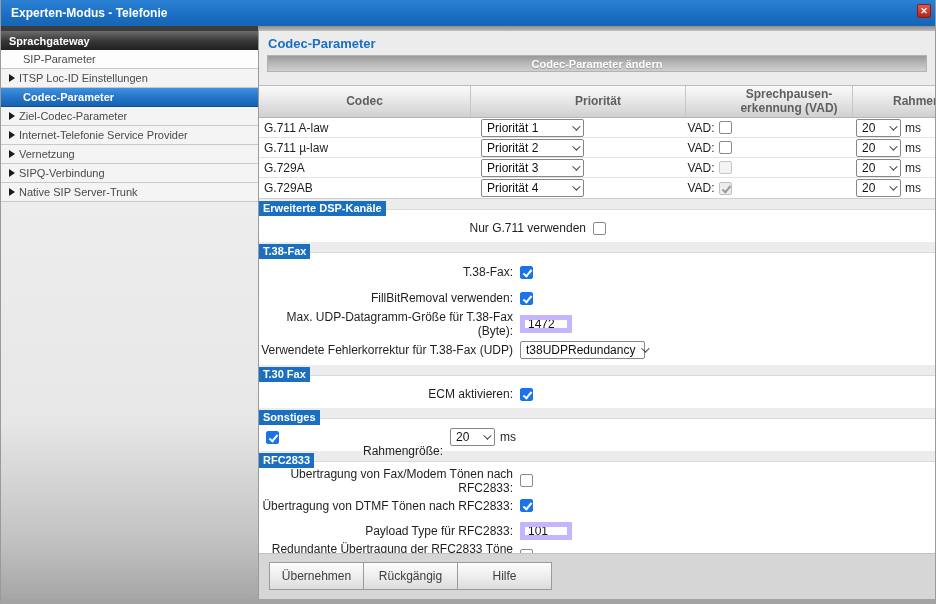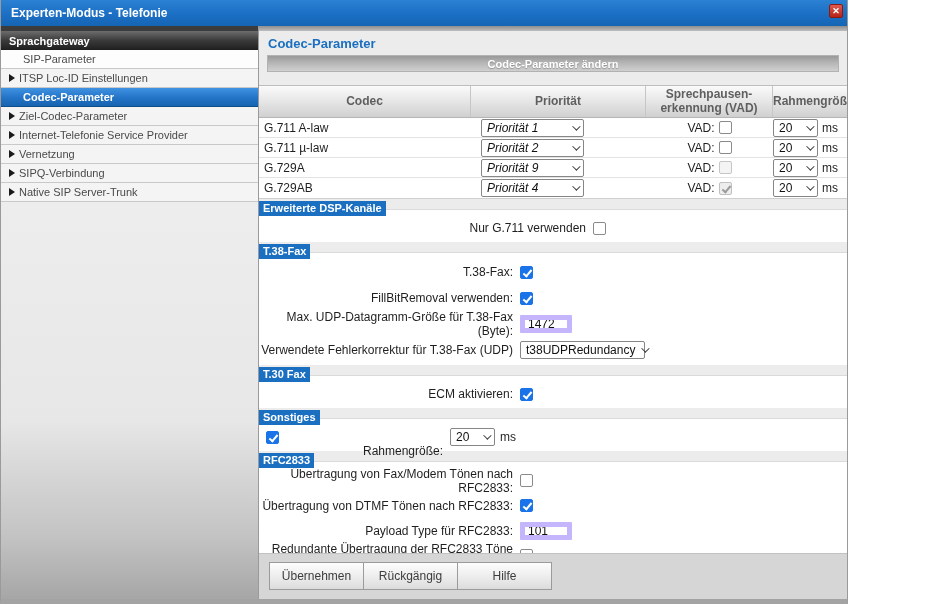--- a/index.html
+++ b/index.html
@@ -1,19 +1,19 @@
 <!DOCTYPE html>
 <html><head>
 <meta charset="utf-8">
 <style>
   * { margin:0; padding:0; box-sizing:border-box; }
   html,body { background:#fff; }
   body { font-family:"Liberation Sans", sans-serif; }
 
-  .window { width:848px; height:604px; border-left:1px solid #9a9a9a; border-right:1px solid #9a9a9a;
+  .window { width:936px; height:604px; border-left:1px solid #9a9a9a; border-right:1px solid #9a9a9a;
             border-bottom:5px solid #a3a3a3; background:#ececec; display:flex; flex-direction:column; overflow:hidden; }
 
   
   .titlebar { height:26px; flex:none; background:linear-gradient(180deg,#2b81d4 0%,#1b6fc4 55%,#1565b4 100%);
               display:flex; align-items:center; padding:0 5px 0 10px; position:relative; }
   .titlebar .title { color:#fff; font-size:12px; font-weight:bold; }
   .close-btn { position:absolute; right:4px; top:4px; width:14px; height:14px; background:linear-gradient(#e05a4e,#b52418);
                border:1px solid #8d1a10; border-radius:2px; color:#fff; font-size:9px; font-weight:bold;
                display:flex; align-items:center; justify-content:center; cursor:pointer; line-height:1; }
 
@@ -39,28 +39,28 @@
   .content { flex:1; overflow:hidden; background:#ececec; }
 
   .page-title { padding:5px 8px 4px 9px; font-size:13px; font-weight:bold; color:#1a6fc0; }
   .banner { margin:0 8px; height:17px; background:linear-gradient(180deg,#999 0%,#b5b5b5 45%,#d0d0d0 100%);
             border:1px solid #b2b2b2; display:flex; align-items:center; justify-content:center;
             color:#fff; font-size:11px; font-weight:bold; text-shadow:0 1px 1px rgba(0,0,0,.25); }
 
   
   .codec-table { margin-top:13px; background:#fff; border-top:1px solid #bdbdbd; border-bottom:1px solid #cfcfcf; }
   .thead, .trow { display:grid; grid-template-columns:212px 175px 127px 1fr; }
-  .thead { height:32px; background:linear-gradient(180deg,#fafafa 0%,#e8e8e8 45%,#d0d0d0 100%); border-bottom:1px solid #b5b5b5; }
+  .thead { height:32px; background:linear-gradient(180deg,#fafafa 0%,#e8e8e8 45%,#d0d0d0 100%); border-bottom:1px solid #b5b5b5;gap:40px; }
   .th { display:flex; flex-direction:column; align-items:center; justify-content:center;
         font-size:12px; font-weight:bold; color:#5f5f5f; border-right:1px solid #c6c6c6; line-height:1.15; text-align:center; }
   .th:last-child { border-right:none; }
   .trow { height:20px; align-items:center; border-bottom:1px solid #e3e3e3; background:#fff; font-size:12px; color:#1f1f1f; }
   .trow:last-child { border-bottom:none; }
   .c-codec { padding-left:5px; }
-  .c-prio  { padding-left:10px;font-style:italic; }
+  .c-prio  { padding-left:10px; }
   .c-vad   { display:flex; align-items:center; justify-content:center; gap:4px; }
   .c-frame { display:flex; align-items:center; justify-content:flex-end; gap:4px; padding-right:14px; }
 
   
   .select { height:18px; background:#fff; border:1px solid #868686; border-radius:2px; display:inline-flex;
             align-items:center; justify-content:space-between; padding:0 5px; font-size:12px; color:#111; cursor:pointer; }
   .select .chev { width:6px; height:6px; border-right:1.6px solid #3c3c3c; border-bottom:1.6px solid #3c3c3c;
                   transform:rotate(45deg) translateY(-2px); margin-left:6px; flex:none; }
   .sel-prio { width:103px; }
   .sel-frame { width:45px; }
@@ -209,21 +209,21 @@
                   <span>20</span>
                   <span class="chev"></span>
                 </div>
                 <span class="unit">ms</span>
               </div>
           </div>
 
           <div class="trow">
             <div class="c-codec">G.729A</div>
             <div class="c-prio"><div class="select sel-prio">
-                  <span>Priorität 9</span>
+                  <span>Priorität 3</span>
                   <span class="chev"></span>
                 </div></div>
             <div class="c-vad">
                 <span>VAD:</span>
                 <span class="cb disabled"></span>
               </div>
             <div class="c-frame">
                 <div class="select sel-frame">
                   <span>20</span>
                   <span class="chev"></span>

